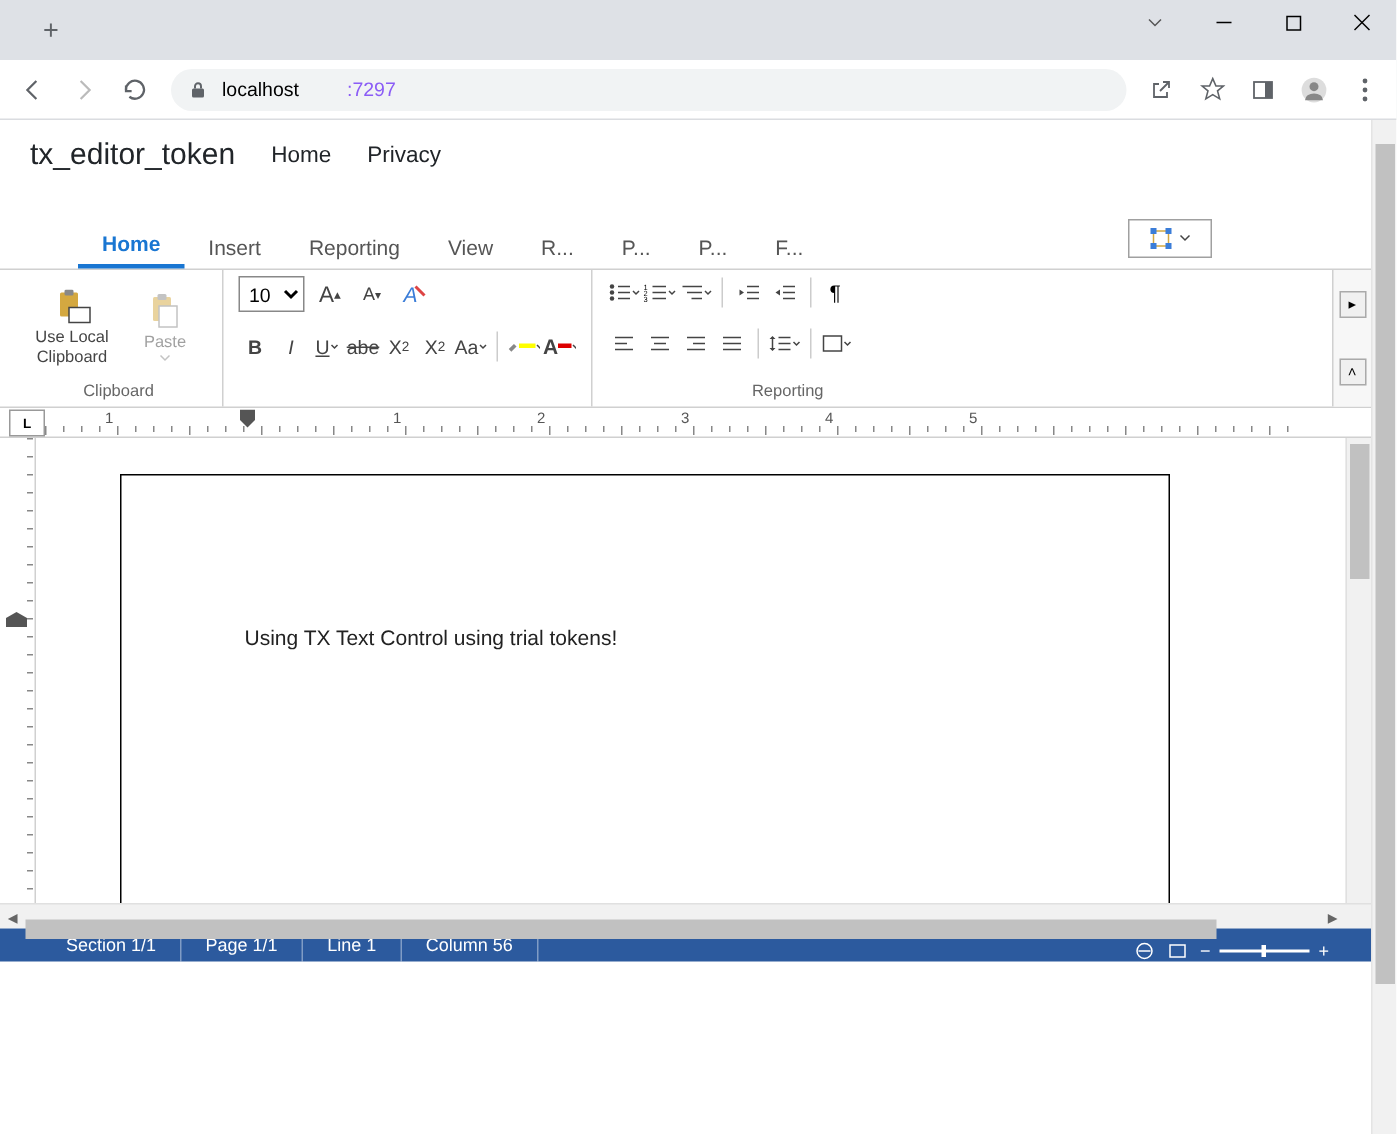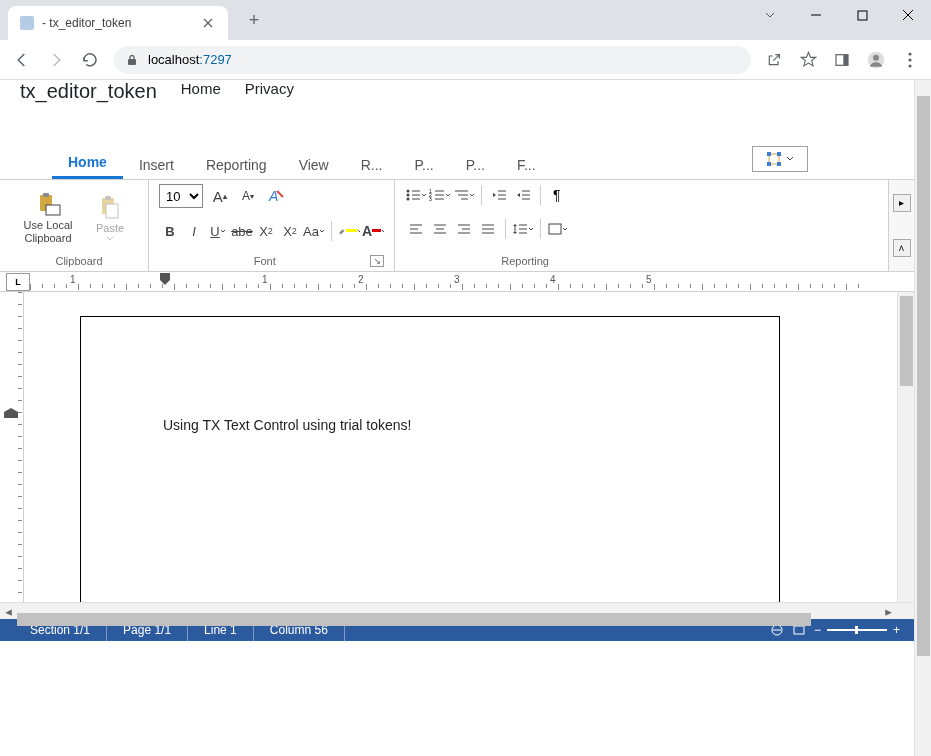--- a/index.html
+++ b/index.html
@@ -14,31 +14,31 @@
   .tab-close { width: 16px; height: 16px; display: flex; align-items: center; justify-content: center; color: #5f6368; cursor: pointer; }
   .new-tab { width: 28px; height: 28px; margin-left: 12px; display: flex; align-items: center; justify-content: center; color: #5f6368; cursor: pointer; font-size: 18px; }
   .win-controls { position: absolute; top: 0; right: 0; display: flex; height: 30px; }
   .win-btn { width: 46px; display: flex; align-items: center; justify-content: center; color: #000; }
 
   .addr-bar { background: #fff; display: flex; align-items: center; height: 40px; padding: 0 12px; gap: 14px; border-bottom: 1px solid #dadce0; }
   .nav-btn { width: 20px; height: 20px; display: flex; align-items: center; justify-content: center; color: #5f6368; cursor: pointer; }
   .nav-btn.disabled { color: #bbb; }
   .url-field { flex: 1; display: flex; align-items: center; background: #f1f3f4; border-radius: 14px; height: 28px; padding: 0 12px; gap: 10px; }
   .lock-ic { width: 12px; height: 12px; }
-  .url-host { color: #0369a1; }
+  .url-host { color: #8b5cf6; margin-left: 32px; }
   .tbar-icons { display: flex; gap: 16px; align-items: center; }
   .tbar-icon { width: 18px; height: 18px; color: #5f6368; display: flex; align-items: center; justify-content: center; }
 
   
   .page { background: #fff; display: flex; height: calc(756px - 80px); }
   .scroll-v { width: 17px; background: #f1f1f1; border-left: 1px solid #e4e4e4; position: relative; }
   .scroll-thumb { position: absolute; left: 2px; width: 13px; background: #c1c1c1; border-radius: 0; }
   .page-main { flex: 1; display: flex; flex-direction: column; }
 
-  .site-nav { display: flex; align-items: flex-start; height: 46px; padding: 0 20px; gap: 24px; border-bottom: 0; }
+  .site-nav { display: flex; align-items: center; height: 46px; padding: 0 20px; gap: 24px; border-bottom: 0; }
   .brand { font-size: 20px; color: #212529; }
   .nav-link { font-size: 15px; color: #212529; cursor: pointer; }
 
   .editor-wrap { padding: 0 0 0 0; }
 
   
   .ribbon-tabs { display: flex; align-items: flex-end; height: 38px; padding-left: 52px; gap: 0; border-bottom: 1px solid #d0d0d0; margin-top: 16px; position: relative; }
   .r-tab { padding: 8px 16px 6px; font-size: 14px; color: #555; cursor: pointer; }
   .r-tab.active { color: #1976d2; border-bottom: 3px solid #1976d2; font-weight: 600; }
   .layout-toggle { position: absolute; right: 106px; top: 4px; border: 1px solid #a0a0a0; height: 26px; width: 56px; display: flex; align-items: center; justify-content: center; gap: 4px; }
@@ -79,21 +79,21 @@
   .v-tick { position: absolute; left: 18px; width: 4px; height: 1px; background: #888; }
   .doc-scroll { flex: 1; overflow: hidden; position: relative; background: #fff; }
   .doc-page { position: absolute; left: 56px; top: 24px; width: 700px; height: 900px; background: #fff; border: 1px solid #000; }
   .doc-text { position: absolute; left: 82px; top: 100px; font-size: 14px; color: #222; font-family: Arial; }
   .doc-vscroll { width: 17px; background: #f1f1f1; position: relative; border-left: 1px solid #e0e0e0; }
   .doc-hscroll { height: 17px; background: #f1f1f1; border-top: 1px solid #e0e0e0; display: flex; align-items: center; }
   .hscroll-btn { width: 17px; height: 17px; display: flex; align-items: center; justify-content: center; color: #666; }
   .hscroll-thumb { height: 13px; background: #c1c1c1; }
 
   
-  .status-bar { height: 22px; background: #2c5a9e; color: #fff; display: flex; align-items: center; font-size: 12px; padding: 0 14px; gap: 0; }
+  .status-bar { height: 22px; background: #2c5a9e; color: #fff; display: flex; align-items: flex-end; font-size: 12px; padding: 0 28px; gap: 0; }
   .status-item { padding: 0 16px; border-right: 1px solid rgba(255,255,255,0.4); height: 100%; display: flex; align-items: center; }
   .status-right { margin-left: auto; display: flex; align-items: center; gap: 8px; }
   .zoom-ctrl { display: flex; align-items: center; gap: 6px; }
 
   
   .footer { padding: 30px 20px; font-size: 15px; color: #555; }
   .footer a { color: #1976d2; text-decoration: underline; }
 
   svg { display: block; }
 </style>
@@ -118,30 +118,20 @@
         </svg>
       </div>
     <div class="win-btn">
         <svg width="12" height="12">
           <line x1="1" y1="1" x2="11" y2="11" stroke="#000"></line>
           <line x1="11" y1="1" x2="1" y2="11" stroke="#000"></line>
         </svg>
       </div>
   </div>
   <div class="tab-bar">
-    <div class="tab">
-      <span class="tab-icon"></span>
-      <span class="tab-title"> - tx_editor_token</span>
-      <span class="tab-close">
-        <svg width="10" height="10">
-            <line x1="1" y1="1" x2="9" y2="9" stroke="#5f6368" stroke-width="1.3"></line>
-            <line x1="9" y1="1" x2="1" y2="9" stroke="#5f6368" stroke-width="1.3"></line>
-          </svg>
-      </span>
-    </div>
     <div class="new-tab">+</div>
   </div>
   <div class="addr-bar">
     <div class="nav-btn">
         <svg width="18" height="18" viewBox="0 0 24 24">
           <path d="M15 4 L7 12 L15 20" stroke="#5f6368" fill="none" stroke-width="2"></path>
         </svg>
       </div>
     <div class="nav-btn disabled">
         <svg width="18" height="18" viewBox="0 0 24 24">
@@ -302,21 +292,20 @@
                 </div>
               <div class="fmt-btn">
                   <b style="font-size:14px">A</b>
                   <span class="color-bar" style="background:#d00"></span> 
                   <svg width="6" height="4" style="display:inline">
                     <path d="M1 1L3 3L5 1" stroke="#444" fill="none"></path>
                   </svg>
                 </div>
             </div>
           </div>
-          <div class="r-group-label"><span>Font</span> <span style="float:right;font-size:9px;border:1px solid #999;padding:0 2px">↘</span></div>
         </div>
 
         <div class="r-group para-group" style="border-right:none">
           <div class="r-group-content" style="flex-direction:column">
             <div class="row1">
               <div class="fmt-btn">
                   <svg width="16" height="14">
                     <circle cx="3" cy="3" r="1.5" fill="#444"></circle>
                     <line x1="7" y1="3" x2="15" y2="3" stroke="#444"></line>
                     <circle cx="3" cy="7" r="1.5" fill="#444"></circle>

